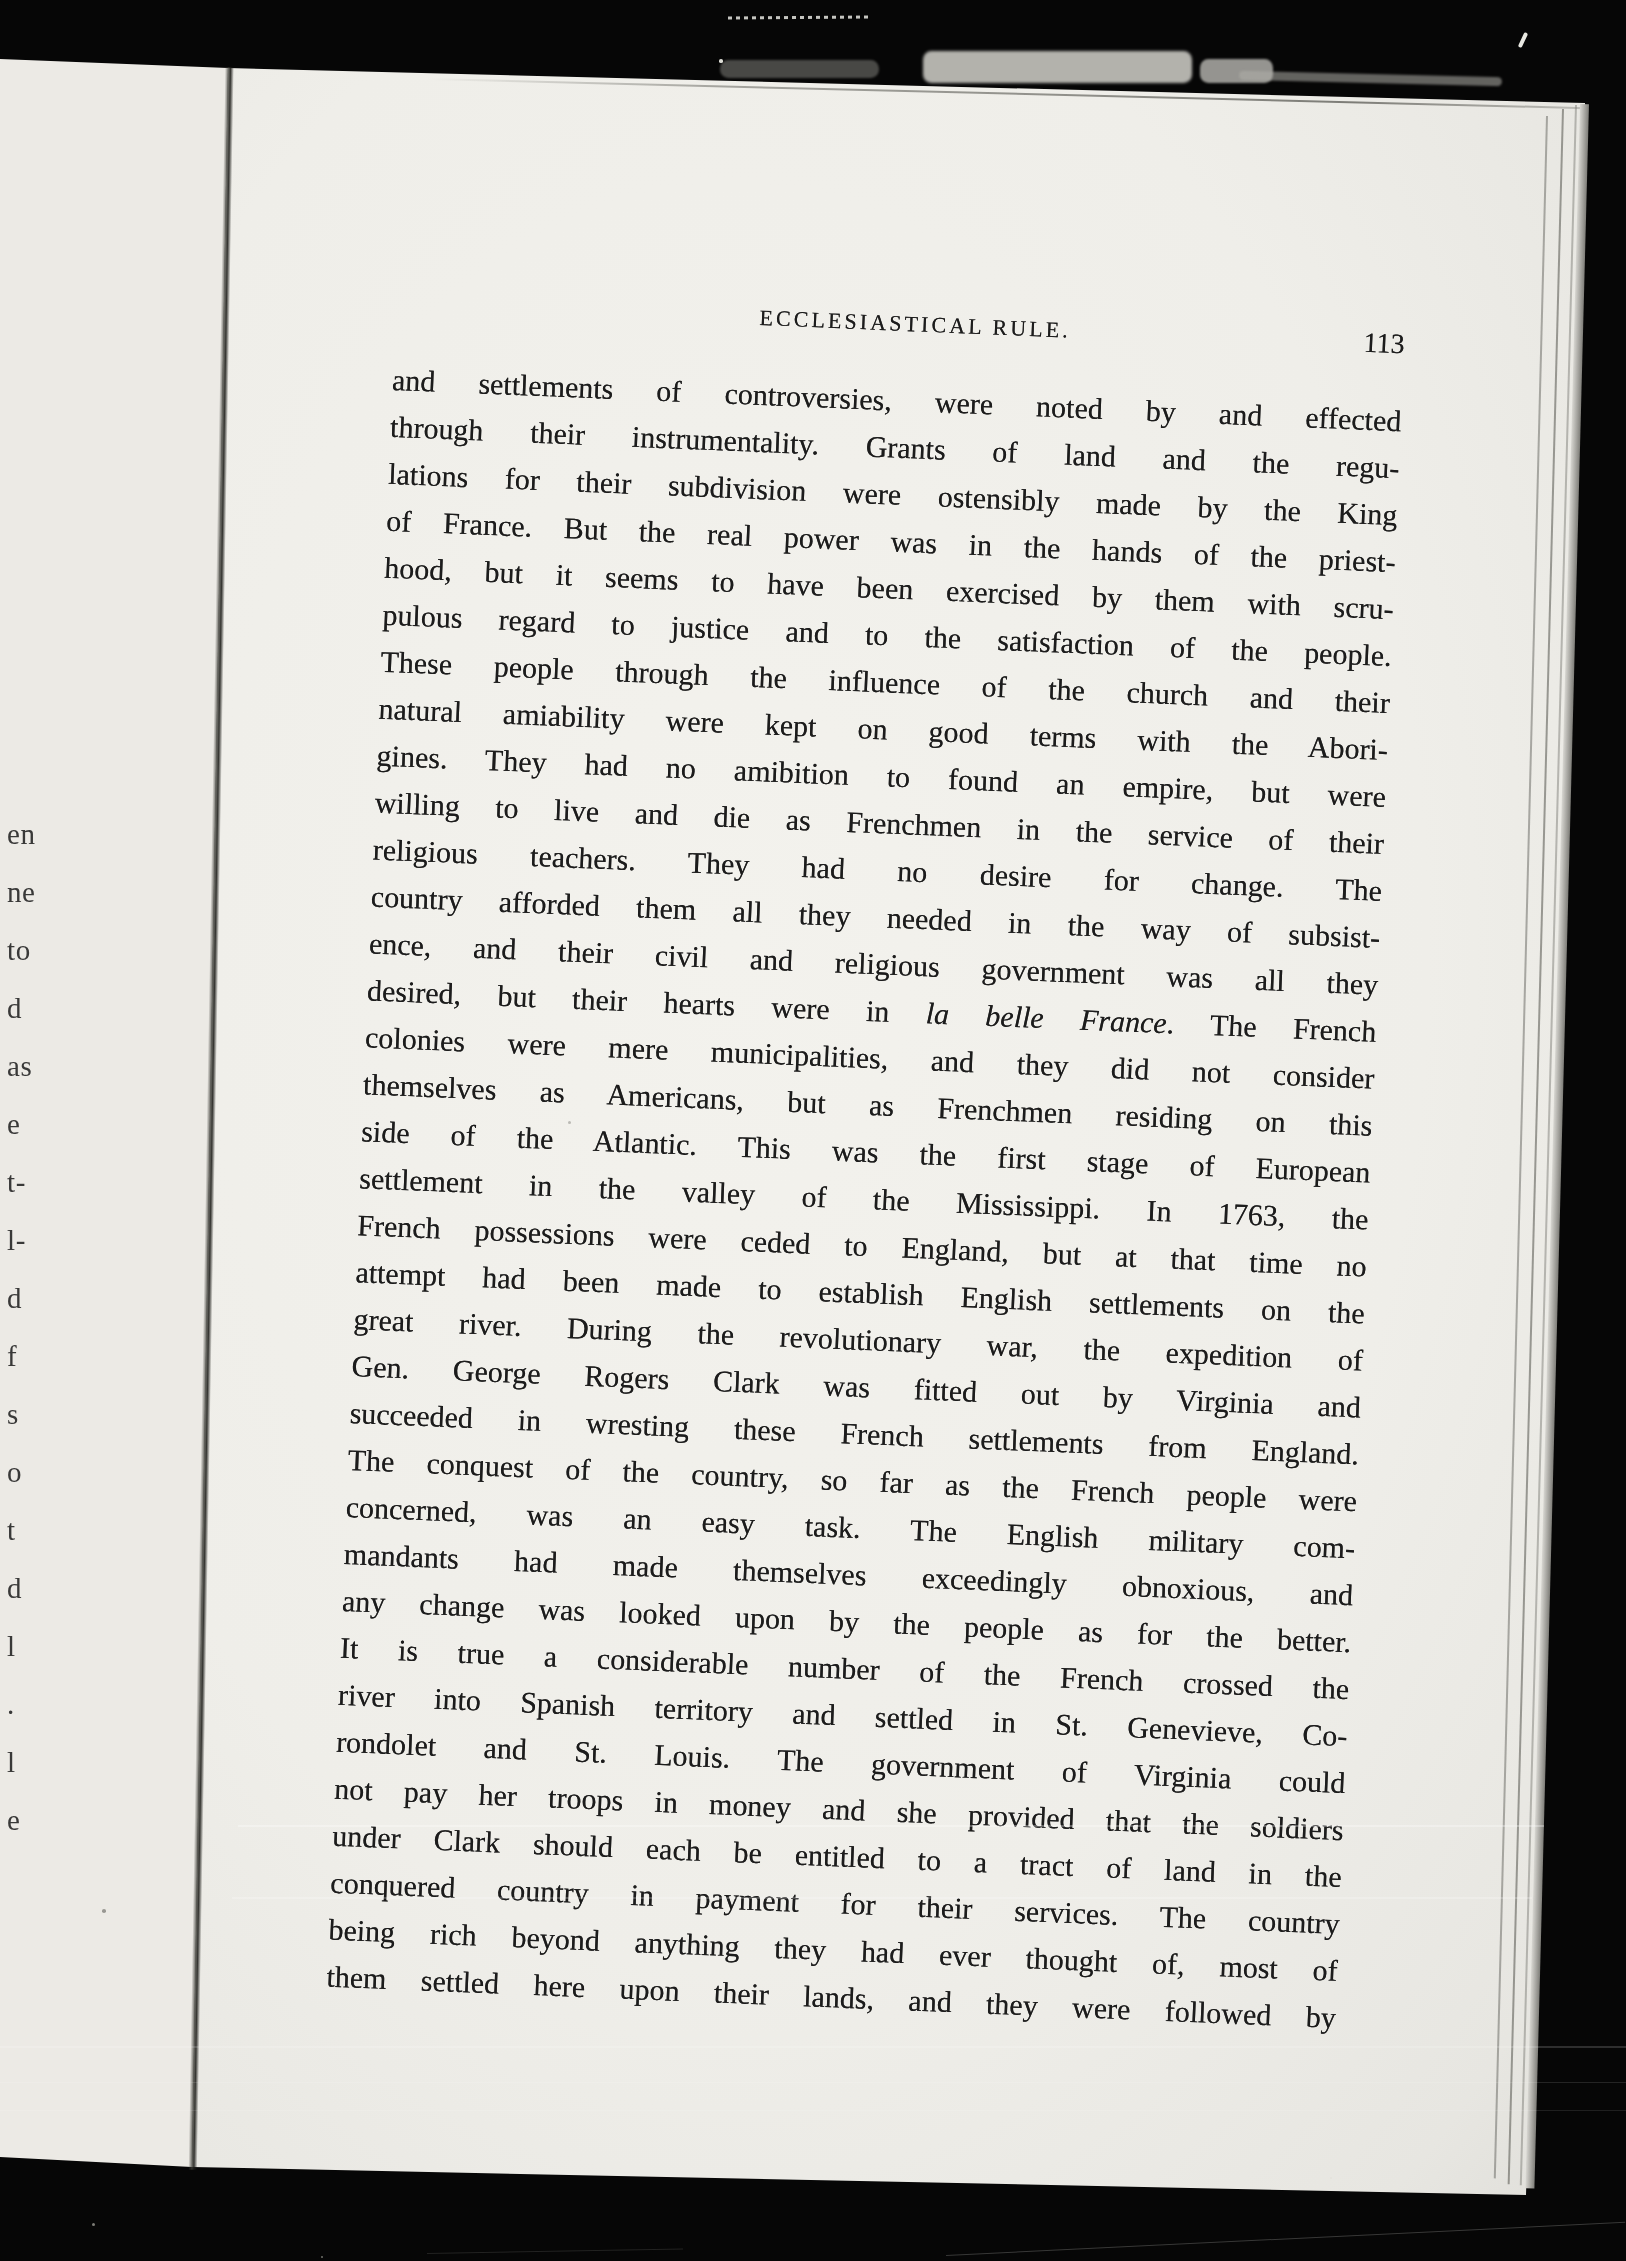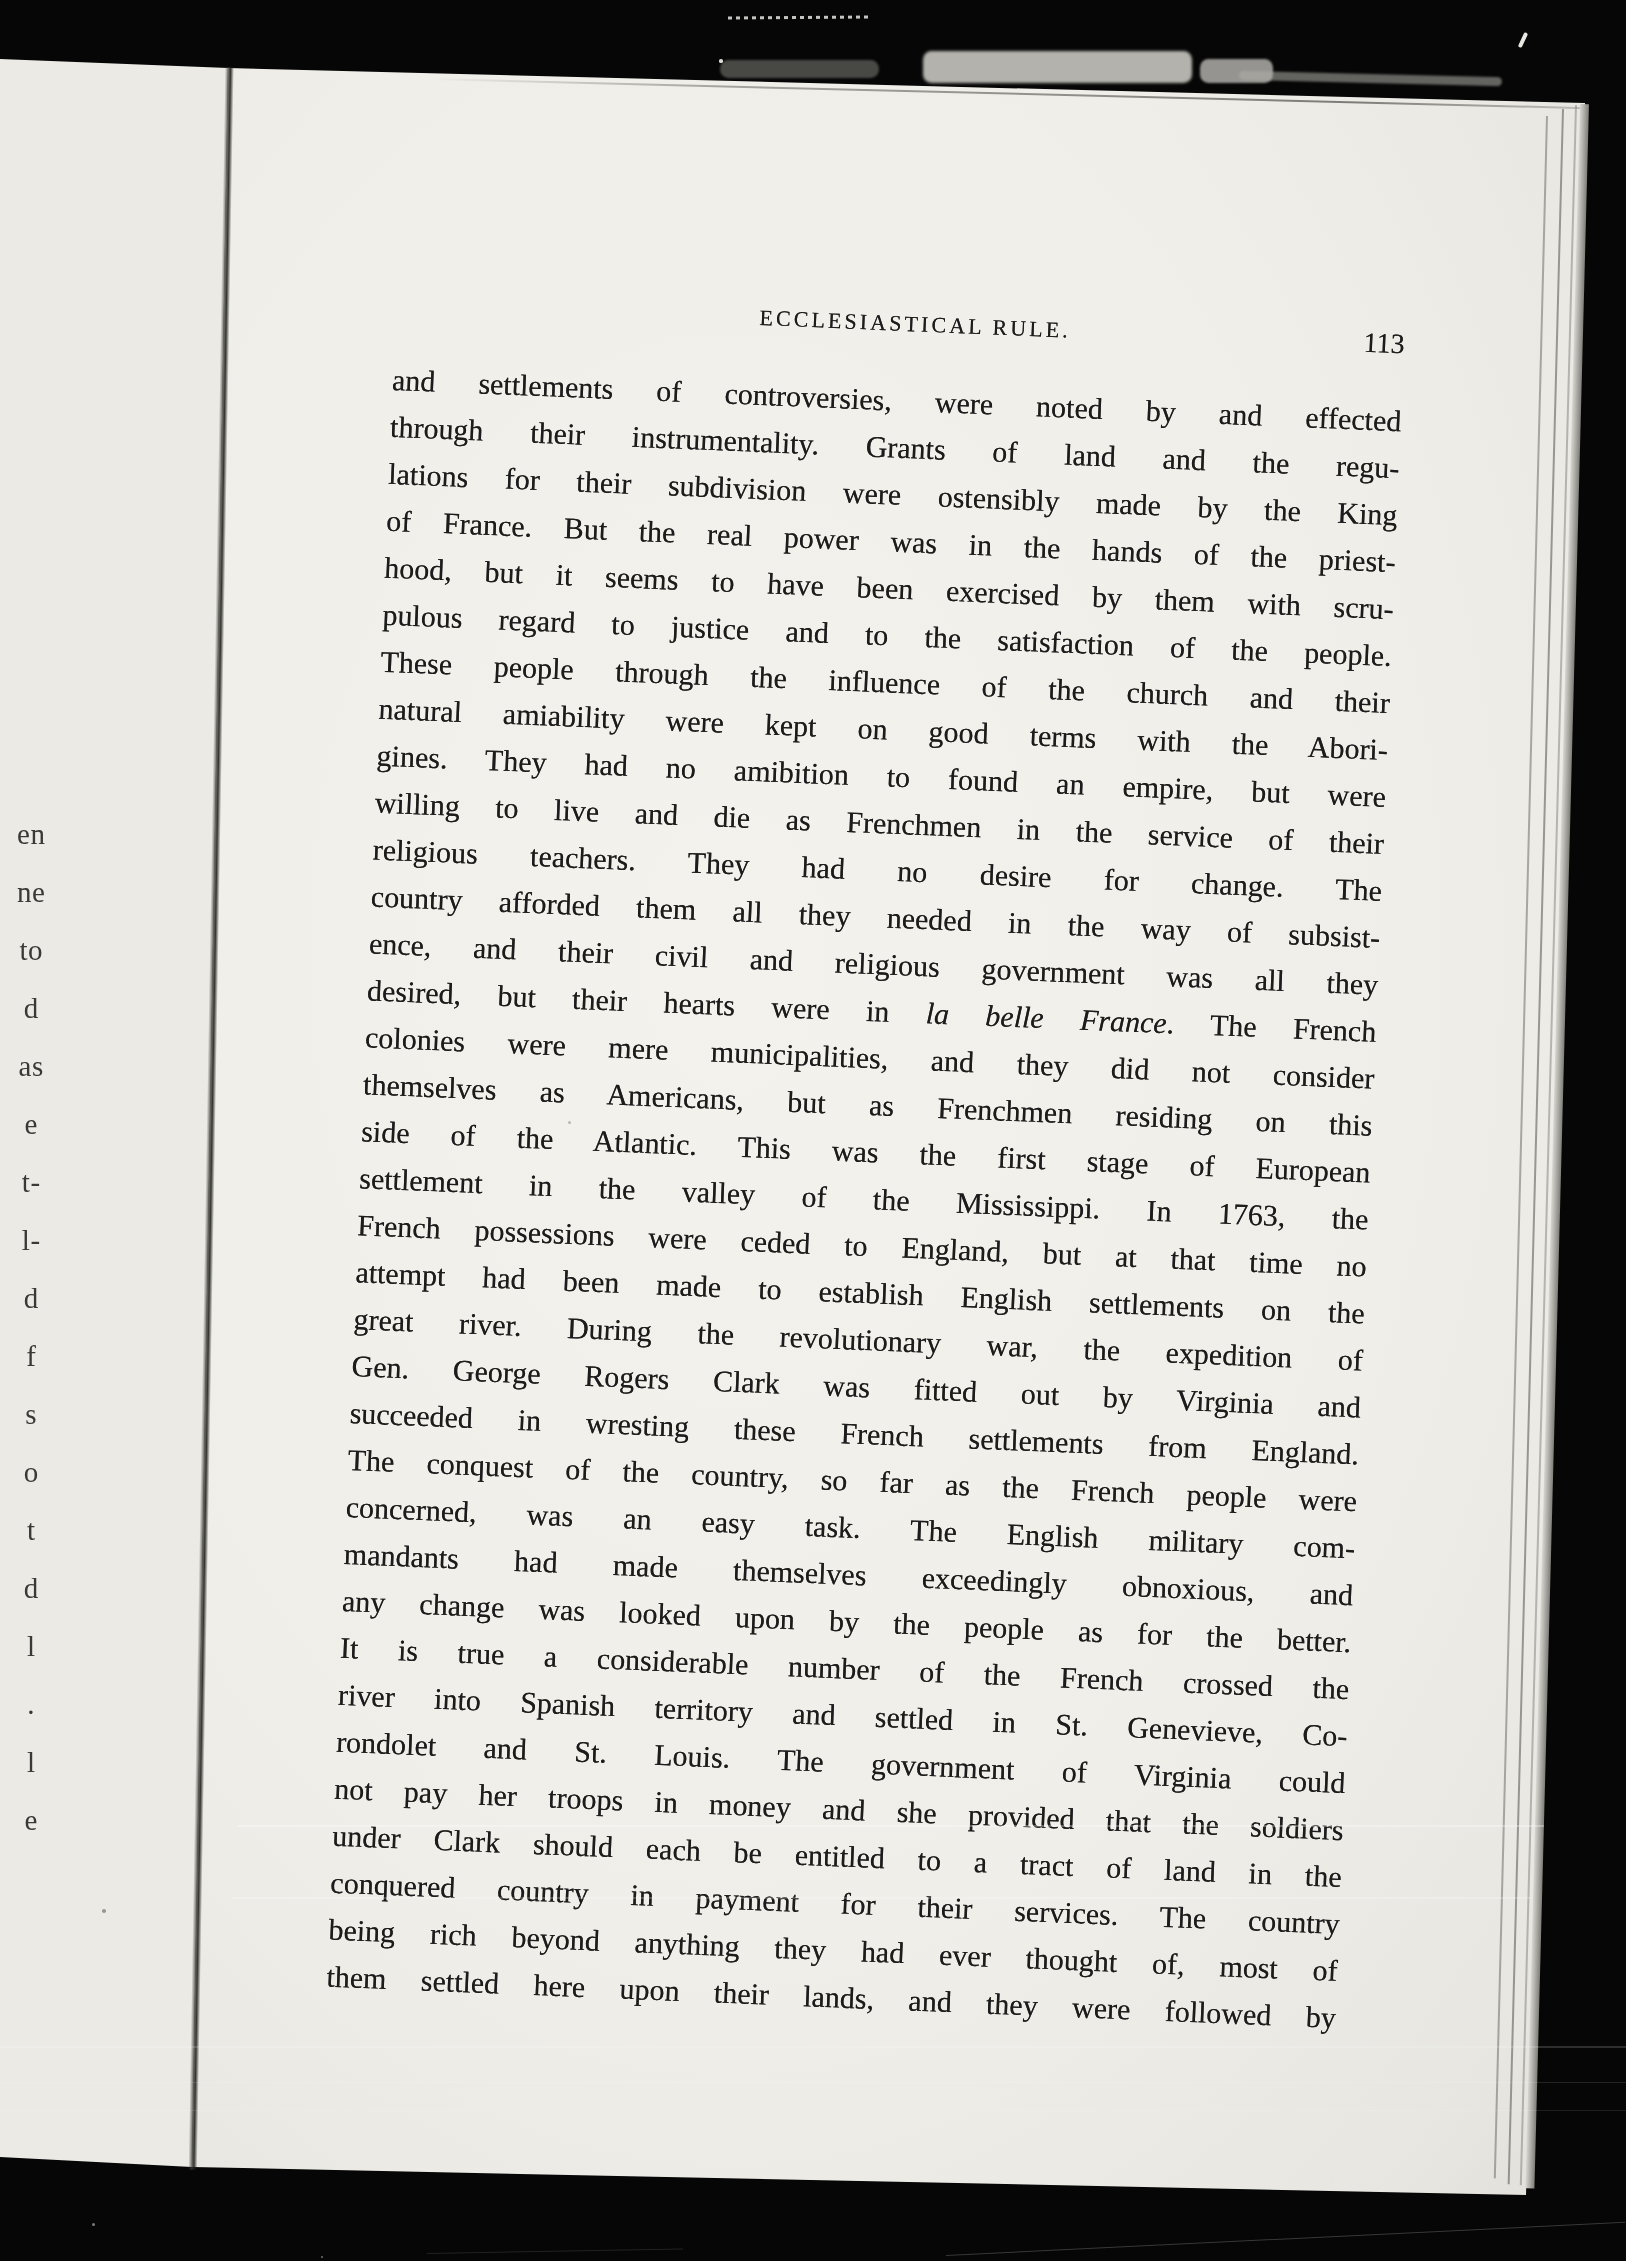--- a/index.html
+++ b/index.html
@@ -58,21 +58,21 @@
   .bline-lower2{left:427px;top:2253px;width:256px;height:1.2px;background:rgba(120,120,115,.25);transform:rotate(-1deg);transform-origin:0 0;}
   .speck{position:absolute;border-radius:50%;}
   .sp1{left:1521px;top:32px;width:3.7px;height:16px;border-radius:2.4px;background:#e8e8e2;transform:rotate(25deg);}
   .sp2{left:719px;top:59px;width:3.7px;height:3.7px;background:#ddddd6;}
   .sp3{left:92px;top:2223px;width:3.1px;height:3.1px;background:rgba(220,220,210,.55);}
   .sp4{left:321px;top:2256px;width:2.4px;height:2.4px;background:rgba(220,220,210,.5);}
   .sp5{left:1330px;top:2177px;width:2.4px;height:2.4px;background:rgba(220,220,210,.45);}
   .sp6{left:102px;top:1909px;width:4.3px;height:3.7px;background:rgba(50,50,44,.45);}
   .sp7{left:568px;top:1121px;width:3.1px;height:3.1px;background:rgba(60,60,54,.30);}
   
-  .fragments{position:absolute;left:17px;top:805px;color:#262626;opacity:.9;text-align:center;}
+  .fragments{position:absolute;left:7px;top:805px;color:#262626;opacity:.9;}
   .frag{height:58px;line-height:58px;font-size:29px;letter-spacing:0.6px;}
   
   .textblock{
     position:absolute;left:396px;top:287px;width:1010px;
     transform:rotate(2.35deg);transform-origin:0 0;
     color:#1c1c1c;text-shadow:0 0 0.4px rgba(22,22,22,.8);
   }
   .header{position:relative;height:32px;margin-bottom:37px;}
   .header .title{
     position:absolute;left:50%;transform:translateX(calc(-50% + 15.3px));

